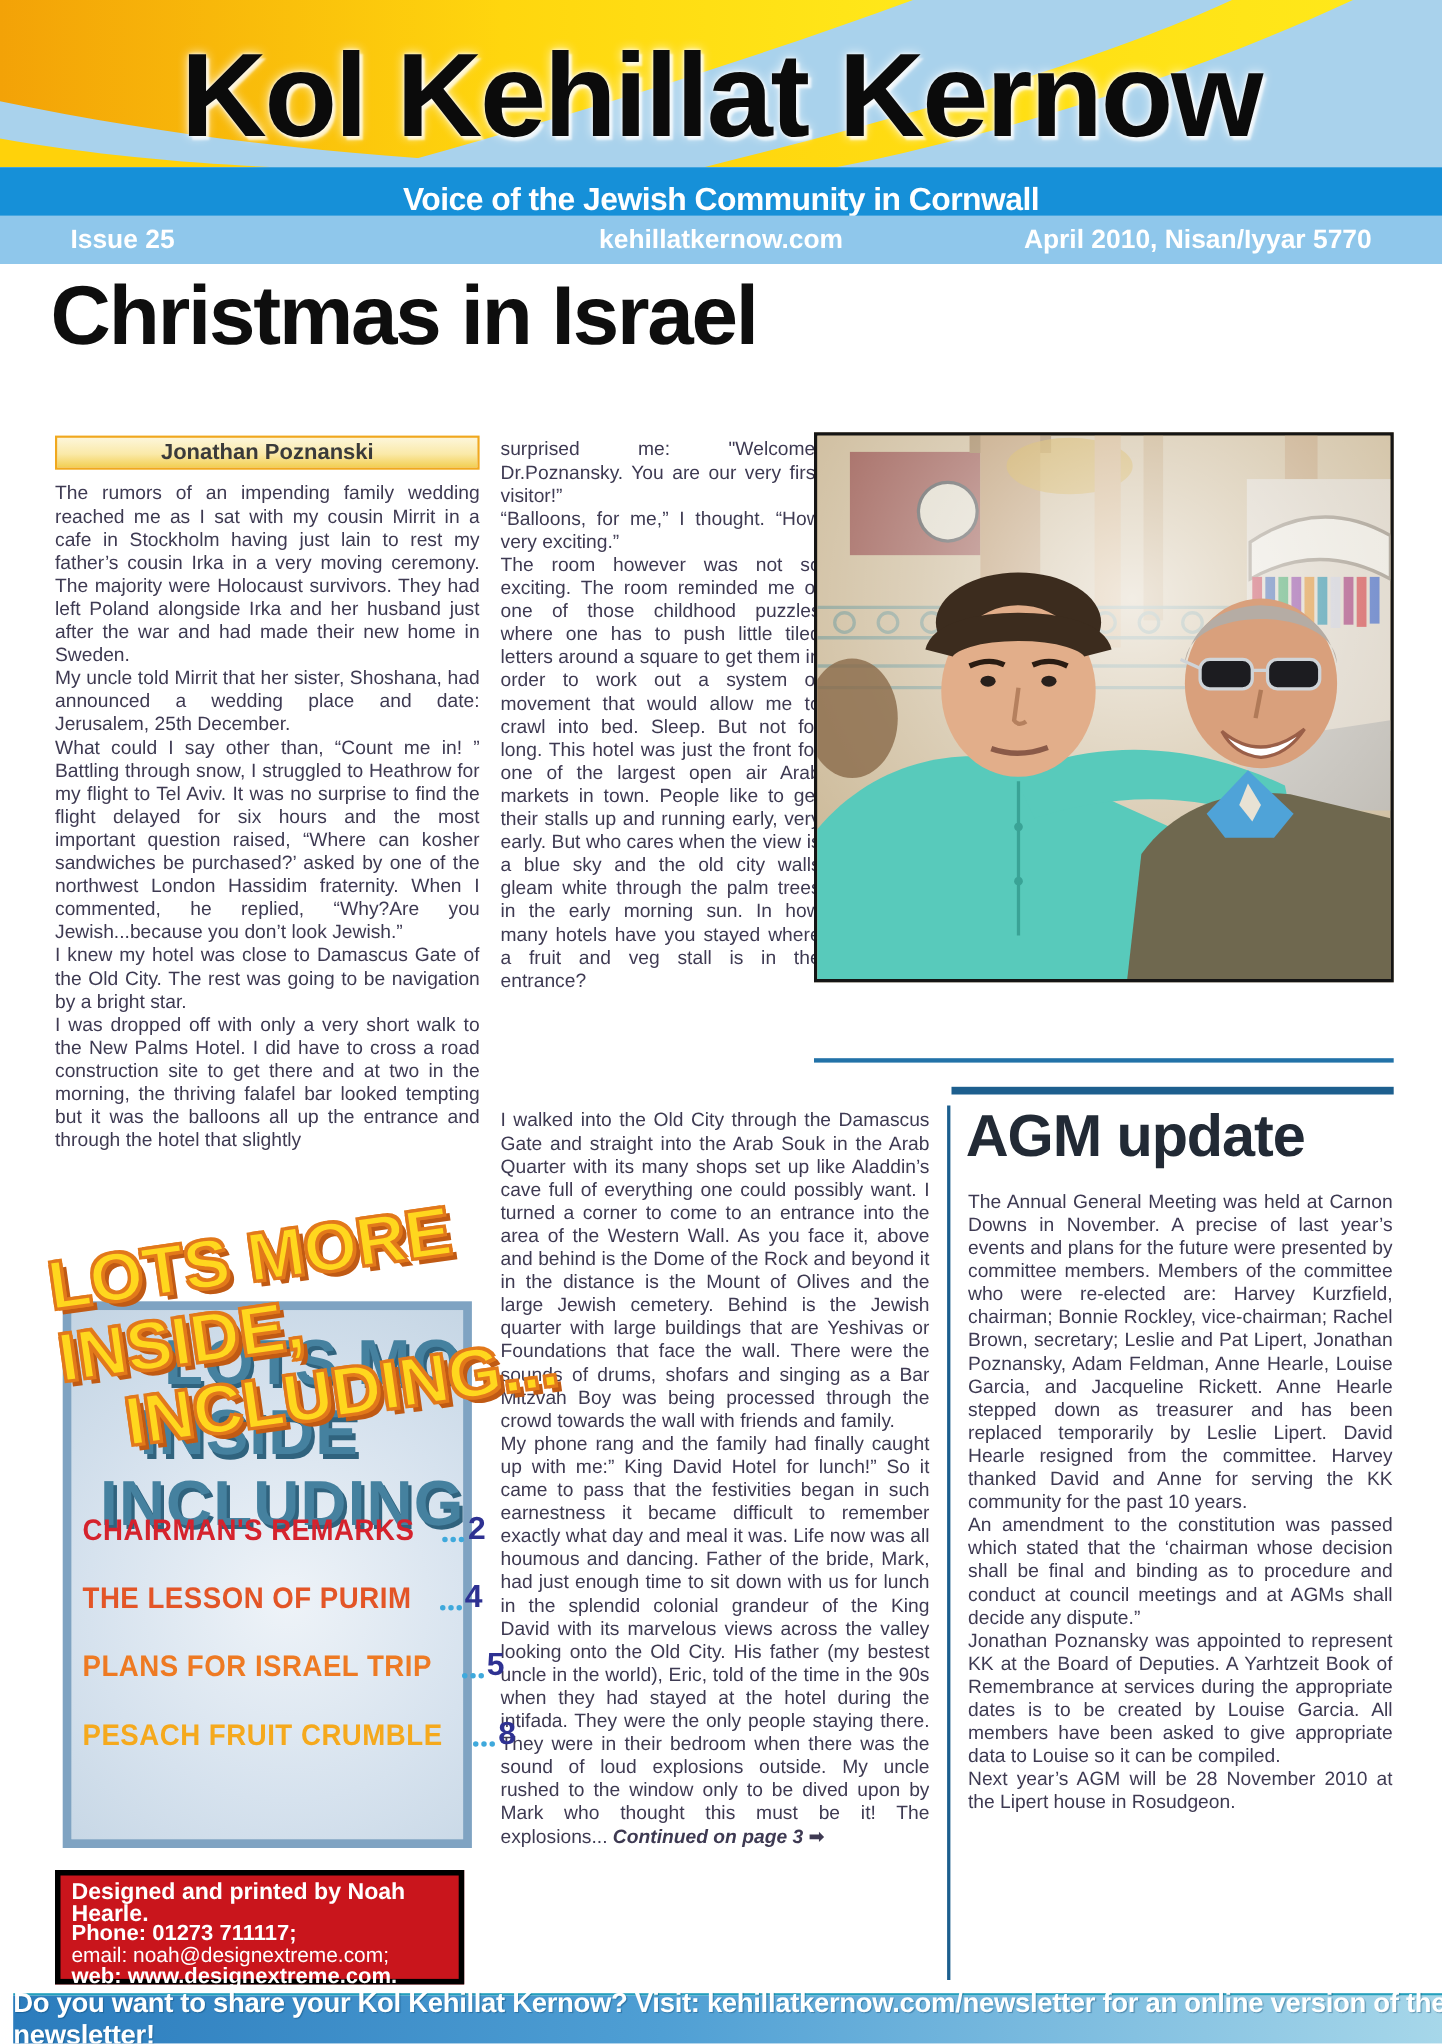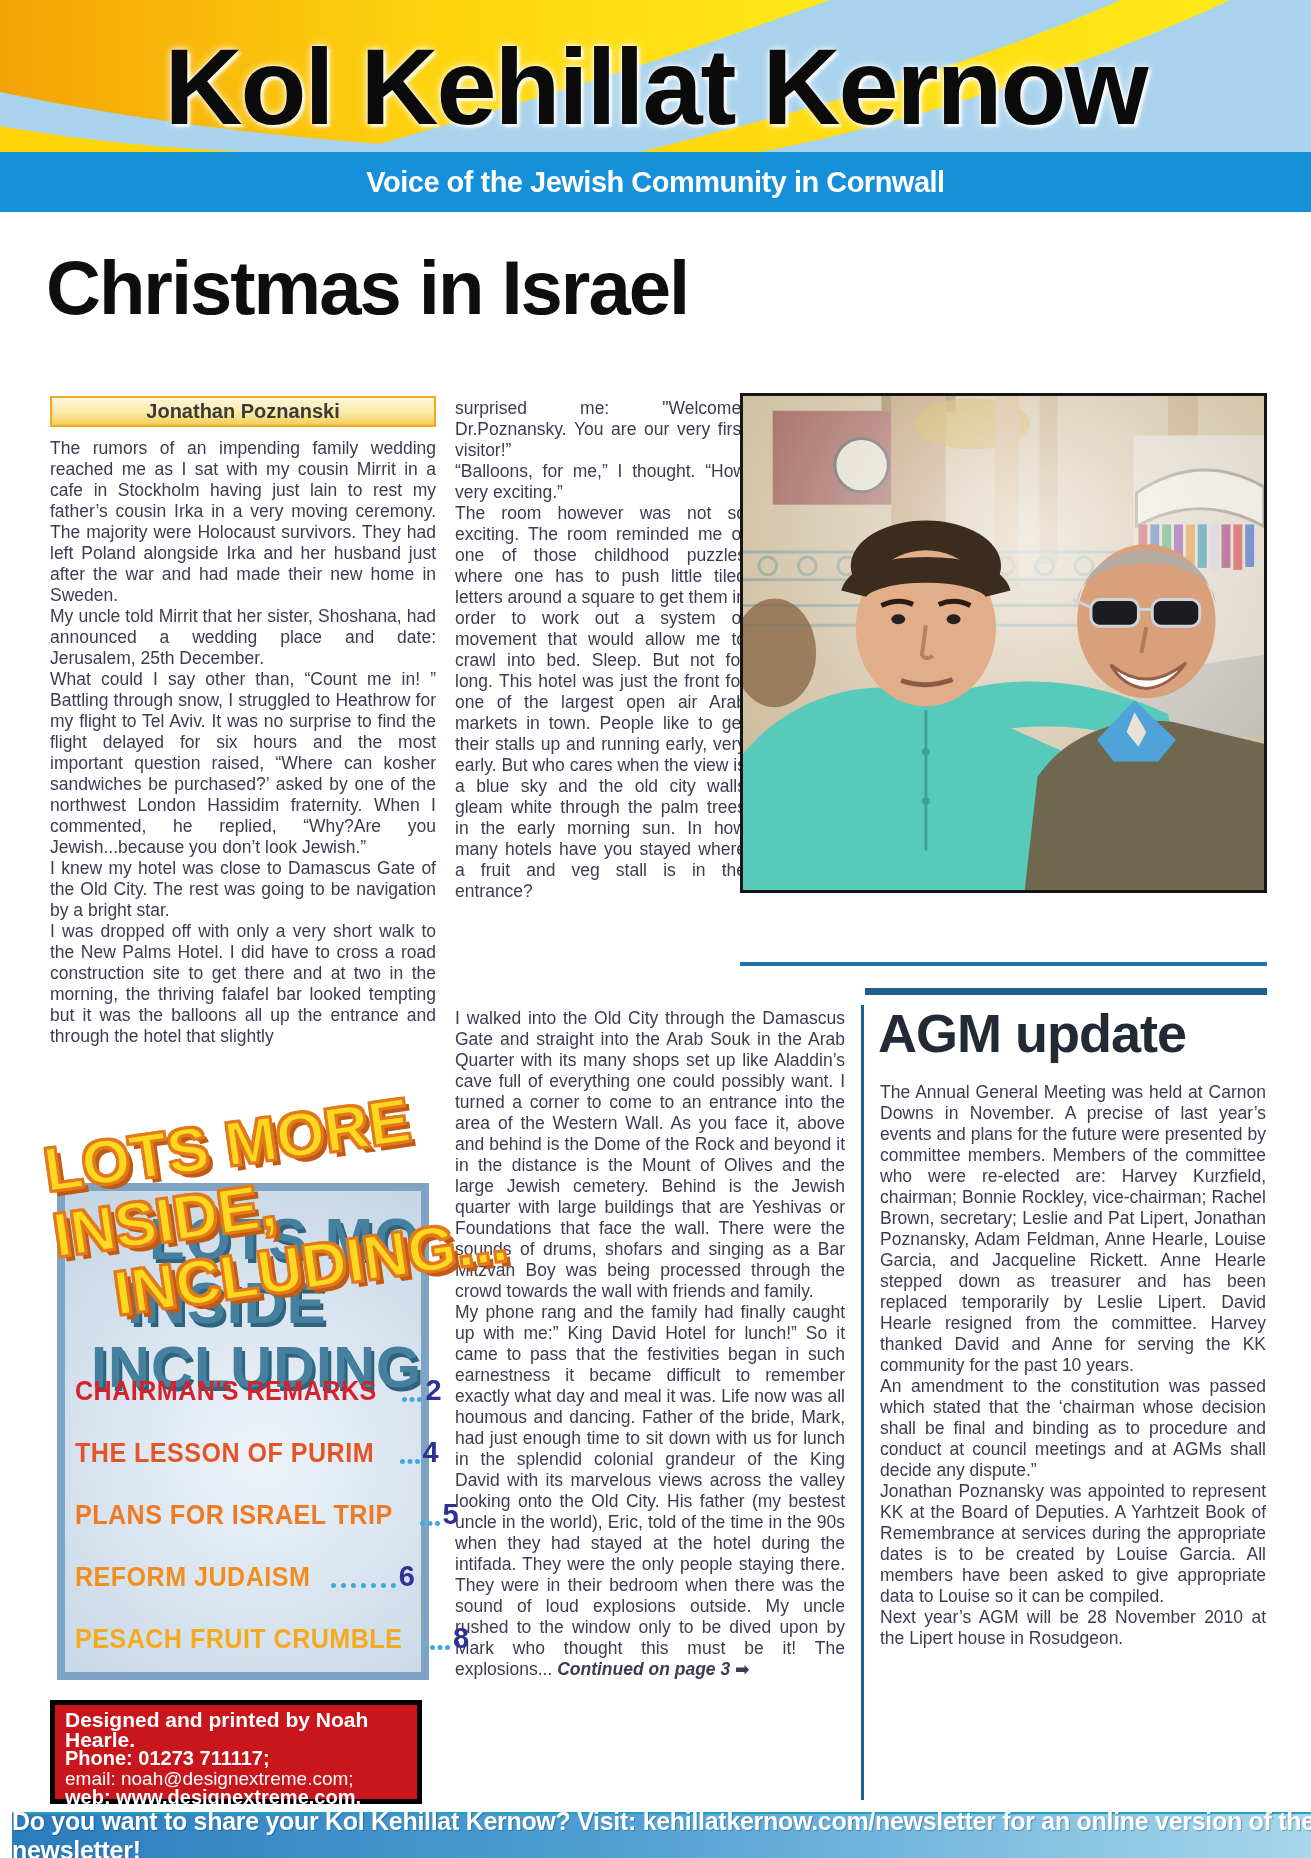--- a/index.html
+++ b/index.html
@@ -137,20 +137,25 @@
       <path d="M0,92 C190,132 380,147 540,152 L0,152 Z" fill="#a9d2ec"></path>
       <path d="M0,126 C90,142 180,149 250,152 L0,152 Z" fill="#ffd20a"></path>
     </svg>
     <div class="masthead-title">Kol Kehillat Kernow</div>
   </div>
 
   <div class="abs tagline-bar">
     <span>Voice of the Jewish Community in Cornwall</span>
   </div>
 
+  <div class="abs issue-bar">
+    <span class="left">Issue 25</span>
+    <span class="mid">kehillatkernow.com</span>
+    <span class="right">April 2010, Nisan/Iyyar 5770</span>
+  </div>
 
   <div class="abs byline-box">
     <span>Jonathan Poznanski</span>
   </div>
 
   <div class="abs headline">Christmas in Israel</div>
 
   <div class="abs body-text col1">
     <p>The rumors of an impending family wedding reached me as I sat with my cousin Mirrit in a cafe in Stockholm having just lain to rest my father’s cousin Irka in a very moving ceremony. The majority were Holocaust survivors. They had left Poland alongside Irka and her husband just after the war and had made their new home in Sweden.</p>
     <p>My uncle told Mirrit that her sister, Shoshana, had announced a wedding place and date: Jerusalem, 25th December.</p>
@@ -293,25 +298,20 @@
       <span class="toc-label" style="color: rgb(227, 85, 39);">THE LESSON OF PURIM</span>
       <span class="toc-dots"></span>
       <span class="toc-page">4</span>
     </div>
     <div class="toc-row">
       <span class="toc-label" style="color: rgb(238, 122, 35);">PLANS FOR ISRAEL TRIP</span>
       <span class="toc-dots"></span>
       <span class="toc-page">5</span>
     </div>
     <div class="toc-row">
-      <span class="toc-label" style="color: rgb(241, 142, 30);">REFORM JUDAISM</span>
-      <span class="toc-dots"></span>
-      <span class="toc-page">6</span>
-    </div>
-    <div class="toc-row">
       <span class="toc-label" style="color: rgb(245, 169, 29);">PESACH FRUIT CRUMBLE</span>
       <span class="toc-dots"></span>
       <span class="toc-page">8</span>
     </div>
   </div>
 
   <div class="abs designer-box">
     <div class="d1">Designed and printed by Noah Hearle.</div>
     <div class="d2">Phone: 01273 711117;</div>
     <div class="d3">email: noah@designextreme.com;</div>

